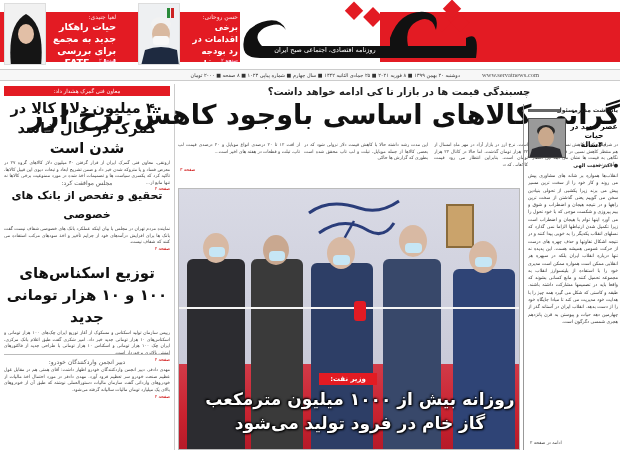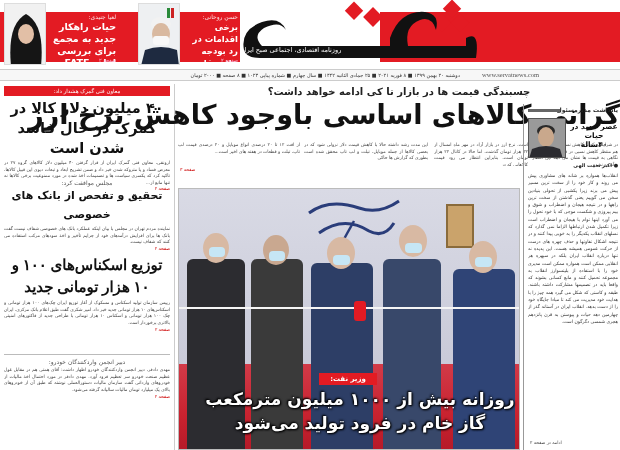--- a/index.html
+++ b/index.html
@@ -12,21 +12,21 @@
   .masthead { position: absolute; left: 0; top: 0; width: 620px; height: 68px; background: #fff; }
   .red-band { position: absolute; top: 12px; height: 50px; background: #e31b23; }
 
   .box { position: absolute; top: 3px; height: 62px; }
   .box .photo { position: absolute; top: 0; width: 40px; height: 62px; background: #fff; border: 1px solid #ddd; overflow: hidden; }
   .box .kicker { position: absolute; top: 10px; font-size: 6px; color: #fde3e3; direction: rtl; text-align: right; white-space: nowrap; }
   .box .head { position: absolute; top: 18px; font-size: 9.5px; font-weight: bold; color: #fff; line-height: 12px; direction: rtl; text-align: right; }
   .box .more { position: absolute; bottom: 2px; font-size: 5px; color: #fbd; direction: rtl; }
 
   .logo { position: absolute; left: 240px; top: 0; width: 240px; height: 62px; }
-  .logo .tagline { position: absolute; left: 0; top: 46px; width: 170px; font-size: 6.5px; color: #fff; direction: rtl; text-align: left; }
+  .logo .tagline { position: absolute; left: 0; top: 46px; width: 170px; font-size: 6.5px; color: #fff; direction: rtl; text-align: center; }
 
   .dateline { position: absolute; left: 0; top: 69px; width: 620px; height: 12px; border-top: 1px solid #ccc; border-bottom: 1px solid #ccc; background: #f7f7f7; }
   .dateline .web { position: absolute; left: 482px; top: 1px; font-family: "Liberation Serif", serif; font-size: 6.5px; color: #555; }
   .dateline .info { position: absolute; right: 160px; top: 2px; font-size: 5px; color: #333; direction: rtl; white-space: nowrap; }
 
   
   .left-col { position: absolute; left: 0; top: 84px; width: 172px; height: 366px; }
   .lc-kicker-bar { position: absolute; left: 4px; top: 2px; width: 166px; height: 10px; background: #e31b23; color: #fff; font-size: 5.5px; text-align: center; line-height: 10px; direction: rtl; }
   .lc-story { position: absolute; left: 4px; width: 166px; direction: rtl; text-align: center; }
   .lc-story .hl { font-weight: bold; color: #111; font-size: 14px; line-height: 19px; }
@@ -141,21 +141,21 @@
       <div class="ref">صفحه ۲</div>
     </div>
 
     <div class="lc-story" style="top:95px;">
       <div class="kick">مجلس موافقت کرد:</div>
       <div class="hl" style="font-size:11px;line-height:19px;">تحقیق و تفحص از بانک های خصوصی</div>
       <div class="body" style="height:20px;overflow:hidden;">نماینده مردم تهران در مجلس با بیان اینکه عملکرد بانک های خصوصی شفاف نیست گفت بانک ها برای افزایش درآمدهای خود از جرایم تأخیر و اخذ سودهای مرکب استفاده می کنند که شفاف نیست.</div>
       <div class="ref">صفحه ۲</div>
     </div>
 
-    <div class="lc-story" style="top:170px;font-family:Liberation Serif, serif;">
+    <div class="lc-story" style="top:178px;">
       <div class="hl" style="font-size:15px;line-height:22px;">توزیع اسکناس‌های ۱۰۰ و ۱۰ هزار تومانی جدید</div>
       <div class="body" style="height:27px;overflow:hidden;">رییس سازمان تولید اسکناس و مسکوک از آغاز توزیع ایران چک‌های ۱۰۰ هزار تومانی و اسکناس‌های ۱۰ هزار تومانی جدید خبر داد. امیر شکری گفت طبق اعلام بانک مرکزی، ایران چک ۱۰۰ هزار تومانی و اسکناس ۱۰ هزار تومانی با طراحی جدید از فاکتورهای امنیتی بالاتری برخوردار است.</div>
       <div class="ref">صفحه ۲</div>
     </div>
 
     <div class="sep" style="top:270px;"></div>
 
     <div class="lc-story" style="top:274px;">
       <div class="kick">دبیر انجمن واردکنندگان خودرو:</div>
       <div class="body" style="height:27px;overflow:hidden;">مهدی دادفر، دبیر انجمن واردکنندگان خودرو اظهار داشت: آقای همتی هم در مقابل غول عظیم صنعت خودرو سر تعظیم فرود آورد. مهدی دادفر در مورد احتمال اخذ مالیات از خودروهای وارداتی گفت سازمان مالیات دستورالعملی نوشته که طبق آن از خودروهای بالای یک میلیارد تومان مالیات سالیانه گرفته می‌شود.</div>

